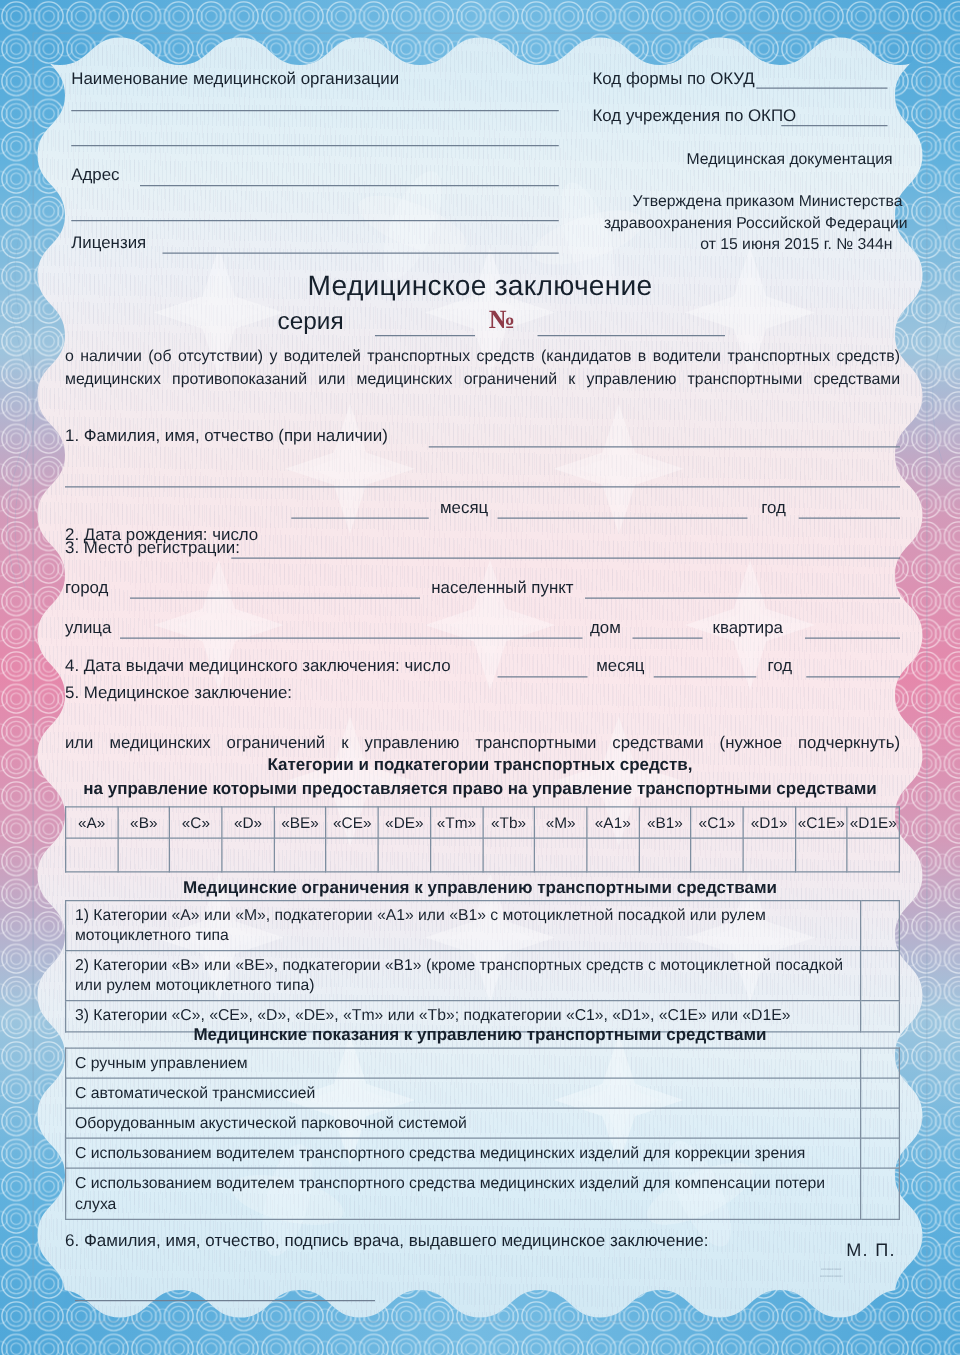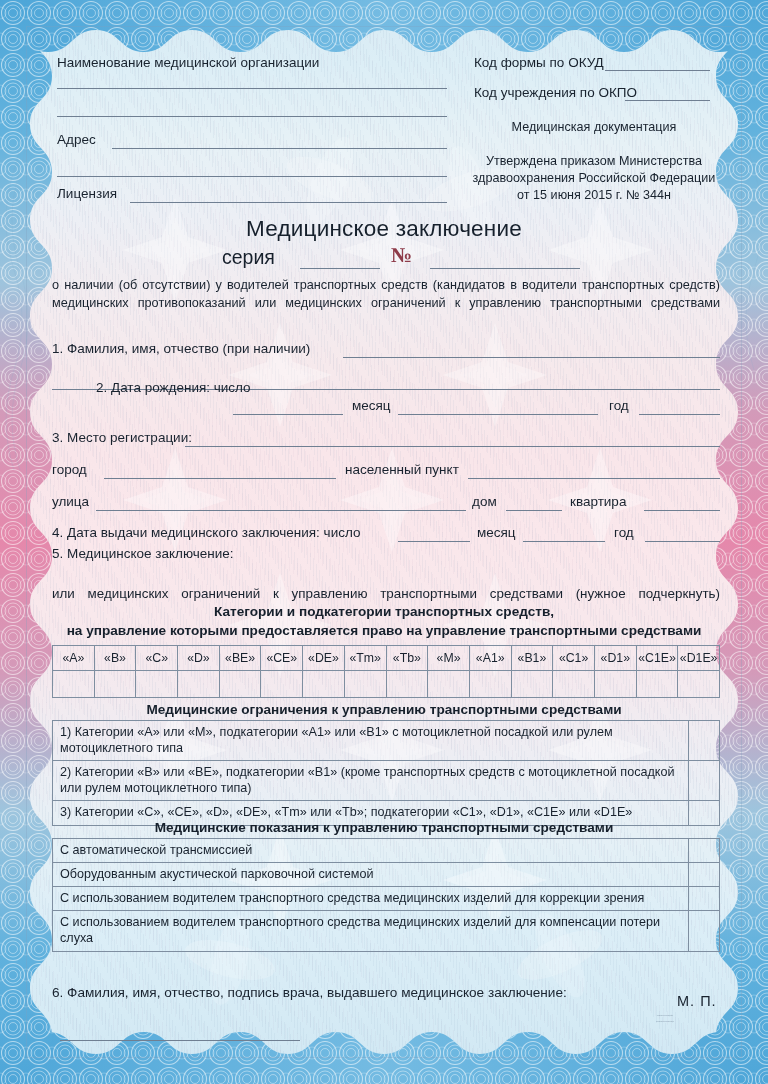--- a/index.html
+++ b/index.html
@@ -104,21 +104,21 @@
   
   .rule {
     position: absolute;
     border-bottom: 1px solid #6f7f92;
     height: 0;
   }
 
   
   .doc-meta {
     position: absolute;
-    text-align: center;
+    text-align: right;
     font-size: 12.6px;
     line-height: 1.42;
     color: #18222e;
     white-space: nowrap;
   }
 
   
   .title-main {
     position: absolute;
     width: 768px;
@@ -415,21 +415,21 @@
     <div class="rule" style="left:300px; top:268px; width:80px;"></div>
     <div class="rule" style="left:430px; top:268px; width:150px;"></div>
 
     <div class="subtitle" style="top:276px;">о наличии (об отсутствии) у водителей транспортных средств (кандидатов в водители транспортных средств)</div>
     <div class="subtitle" style="top:294px;">медицинских противопоказаний или медицинских ограничений к управлению транспортными средствами</div>
 
     <div class="fld lbl" style="left:52px; top:341px;">1. Фамилия, имя, отчество (при наличии)</div>
     <div class="rule" style="left:343px; top:357px; width:377px;"></div>
     <div class="rule" style="left:52px; top:389px; width:668px;"></div>
 
-    <div class="fld lbl" style="left:52px; top:380px;margin-left:44px;">2. Дата рождения: число</div>
+    <div class="fld lbl" style="left:52px; top:420px;">2. Дата рождения: число</div>
     <div class="rule" style="left:233px; top:414px; width:110px;"></div>
     <div class="fld lbl" style="left:352px; top:398px;">месяц</div>
     <div class="rule" style="left:398px; top:414px; width:200px;"></div>
     <div class="fld lbl" style="left:609px; top:398px;">год</div>
     <div class="rule" style="left:639px; top:414px; width:81px;"></div>
 
     <div class="fld lbl" style="left:52px; top:430px;">3. Место регистрации:</div>
     <div class="rule" style="left:185px; top:446px; width:535px;"></div>
 
     <div class="fld lbl" style="left:52px; top:462px;">город</div>
@@ -516,20 +516,24 @@
             <td class="chk"></td>
           </tr>
         </tbody>
     </table>
 
     <div class="section-head" style="top:820px;">Медицинские показания к управлению транспортными средствами</div>
 
     <table class="tbl list-tbl" id="indications-table" style="left:52px; top:838px; width:668px;">
       <tbody id="indications-body">
           <tr>
+            <td class="txt">С ручным управлением</td>
+            <td class="chk"></td>
+          </tr>
+          <tr>
             <td class="txt">С автоматической трансмиссией</td>
             <td class="chk"></td>
           </tr>
           <tr>
             <td class="txt">Оборудованным акустической парковочной системой</td>
             <td class="chk"></td>
           </tr>
           <tr>
             <td class="txt">С использованием водителем транспортного средства медицинских изделий для коррекции зрения</td>
             <td class="chk"></td>

